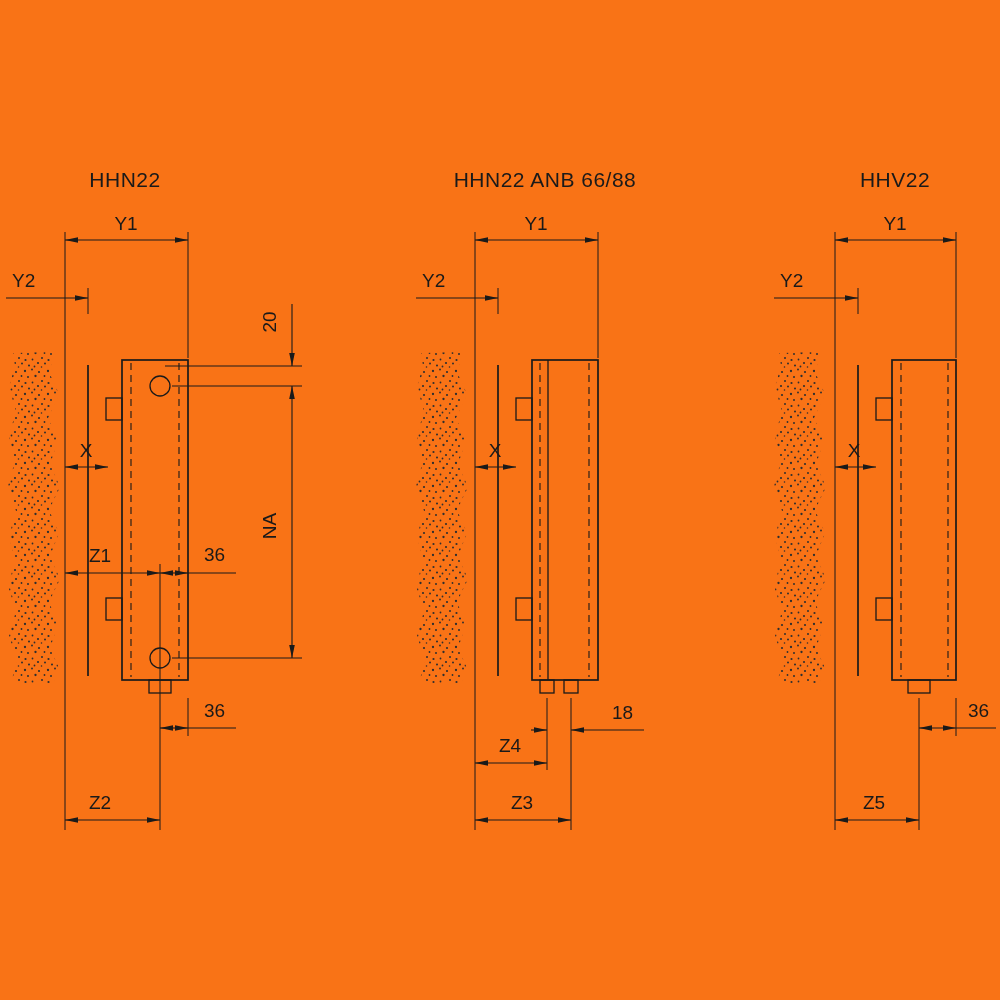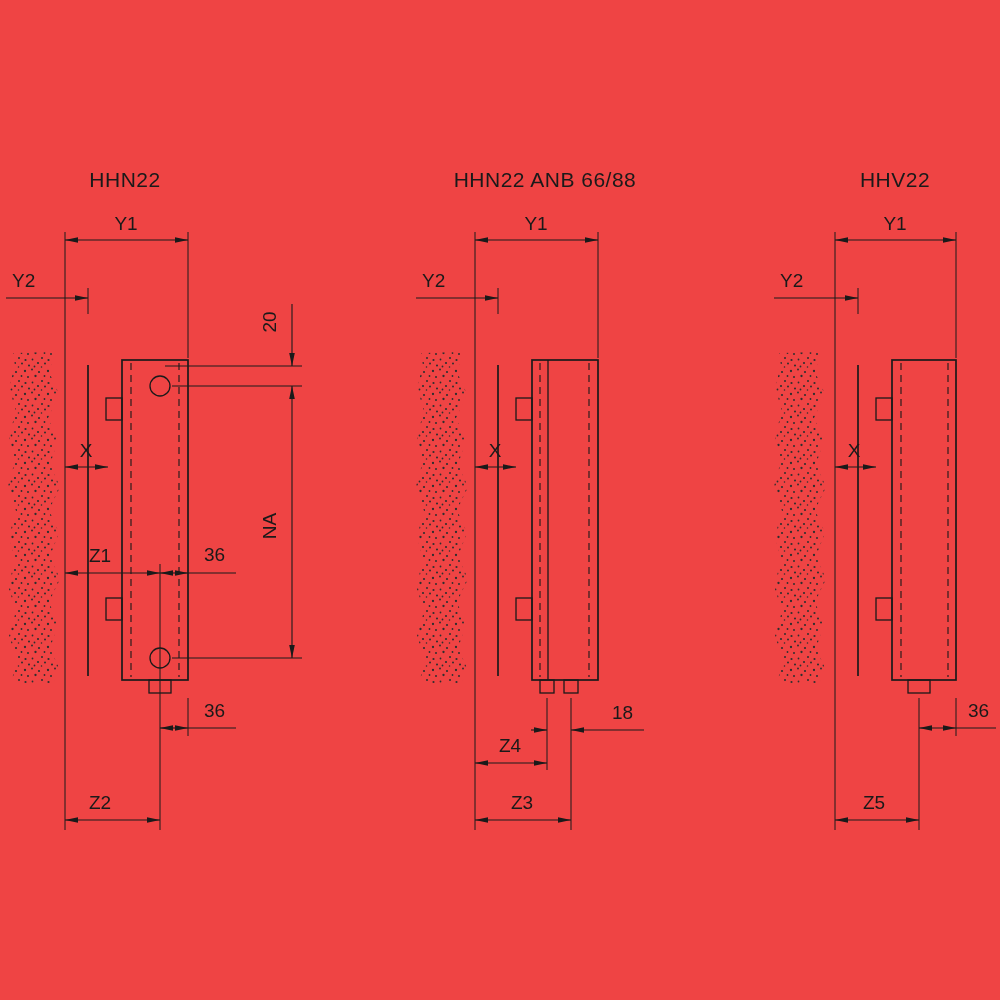--- a/index.html
+++ b/index.html
@@ -1,16 +1,16 @@
 <!DOCTYPE html>
 <html><head>
 <meta charset="utf-8">
 <style>
   html,body{margin:0;padding:0;background:#ffffff;}
-  .stage{width:1000px;height:1000px;background:#ef4444;position:relative;}
+  .stage{width:1000px;height:1000px;background:#f97316;position:relative;}
   svg{display:block;}
   text{font-family:"Liberation Sans","DejaVu Sans",sans-serif;fill:#1a1a1a;}
   .ttl{font-size:21px;letter-spacing:.5px;}
   .lbl{font-size:19px;}
   .obj{stroke:#1a1a1a;stroke-width:1.7;fill:none;}
   .objthin{stroke:#1a1a1a;stroke-width:1.3;fill:none;}
   .dash{stroke:#1a1a1a;stroke-width:1.1;fill:none;stroke-dasharray:7 5;}
   .dim{stroke:#1a1a1a;stroke-width:1.1;fill:none;}
   .ext{stroke:#1a1a1a;stroke-width:1;fill:none;}
 </style>

